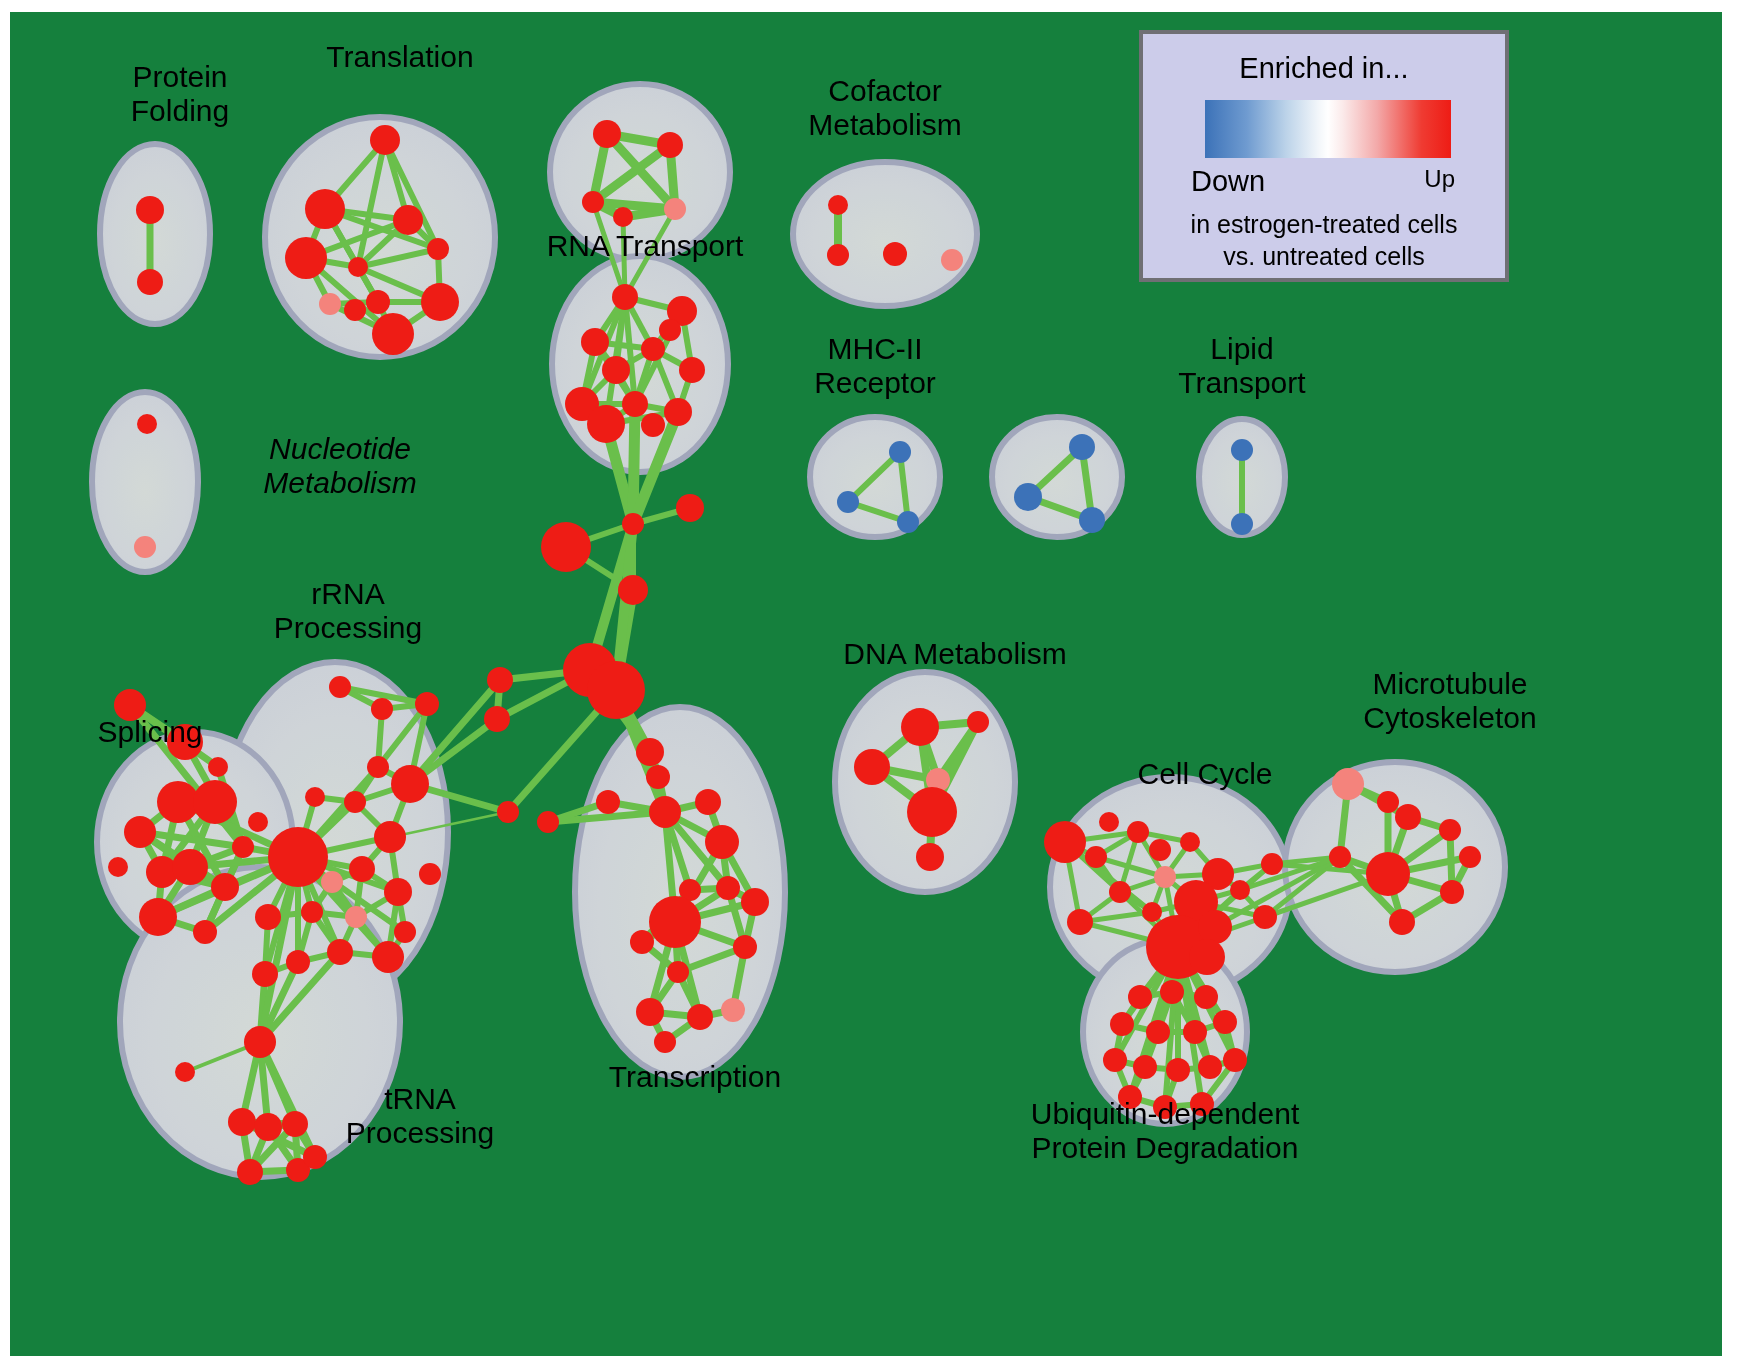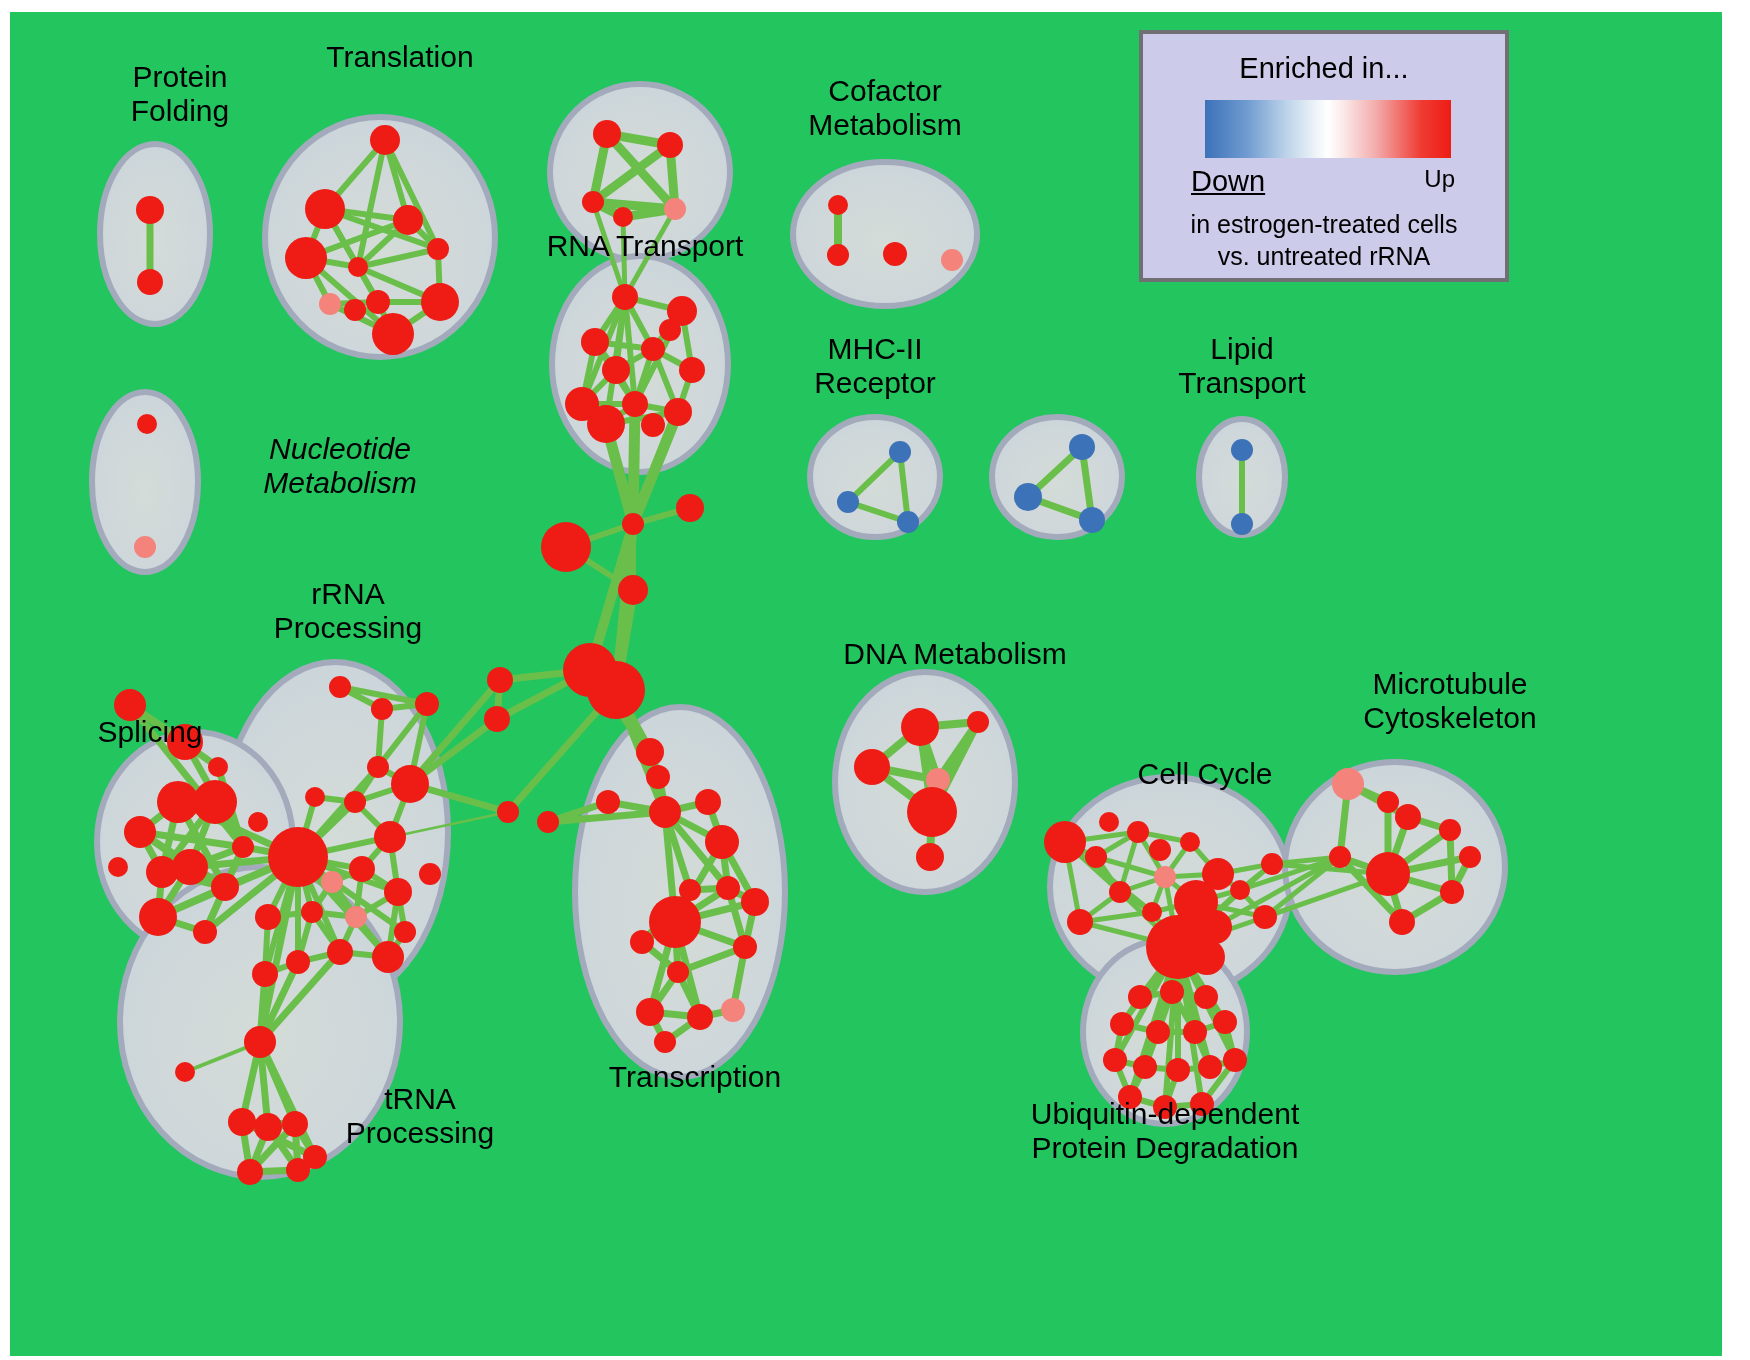--- a/index.html
+++ b/index.html
@@ -1,26 +1,26 @@
 <!DOCTYPE html>
 <html><head>
 <meta charset="utf-8">
 <title>Enrichment Map Network</title>
 <style>
   html,body{margin:0;padding:0;background:#ffffff;}
   body{width:1750px;height:1360px;font-family:"Liberation Sans",sans-serif;overflow:hidden;}
   #stage{position:relative;width:1750px;height:1360px;background:#ffffff;}
-  #canvas{position:absolute;left:10px;top:12px;width:1712px;height:1344px;background:#22c55e;}
+  #canvas{position:absolute;left:10px;top:12px;width:1712px;height:1344px;background:#15803d;}
   svg.net{position:absolute;left:0;top:0;width:1712px;height:1344px;}
   .cl-label{position:absolute;color:#000;font-size:30px;line-height:34px;text-align:center;white-space:pre;font-family:"Liberation Sans",sans-serif;pointer-events:none;}
   #legend{position:absolute;left:1129px;top:18px;width:370px;height:252px;background:#ccccea;border:4px solid #6f6f74;box-sizing:border-box;}
   #legend .lg-title{position:absolute;left:0;right:0;top:18px;text-align:center;font-size:29px;color:#000;}
   #legend .lg-bar{position:absolute;left:62px;top:66px;width:246px;height:58px;
      background:linear-gradient(to right,#3c72b8 0%,#6f9bd0 17%,#bcd3e9 33%,#f2f6fa 46%,#ffffff 50%,#fbeaea 56%,#f3a9a9 70%,#ef3b32 88%,#ee1c15 100%);}
-  #legend .lg-down{position:absolute;left:48px;top:131px;font-size:29px;text-decoration:underline;}
+  #legend .lg-down{position:absolute;left:48px;top:131px;font-size:29px;}
   #legend .lg-up{position:absolute;right:50px;top:131px;font-size:24px;}
   #legend .lg-sub1{position:absolute;left:0;right:0;top:176px;text-align:center;font-size:25px;}
   #legend .lg-sub2{position:absolute;left:0;right:0;top:208px;text-align:center;font-size:25px;}
 </style>
 </head>
 <body>
 
 <div id="stage">
   <div id="canvas">
 
@@ -664,17 +664,17 @@
 Cytoskeleton</div>
     <div class="cl-label" style="left:975px;top:1085px;width:360px;">Ubiquitin-dependent
 Protein Degradation</div>
 
     <div id="legend">
       <div class="lg-title">Enriched in...</div>
       <div class="lg-bar"></div>
       <div class="lg-down">Down</div>
       <div class="lg-up">Up</div>
       <div class="lg-sub1">in estrogen-treated cells</div>
-      <div class="lg-sub2">vs. untreated rRNA</div>
+      <div class="lg-sub2">vs. untreated cells</div>
     </div>
 
   </div>
 </div>
 
 </body></html>

